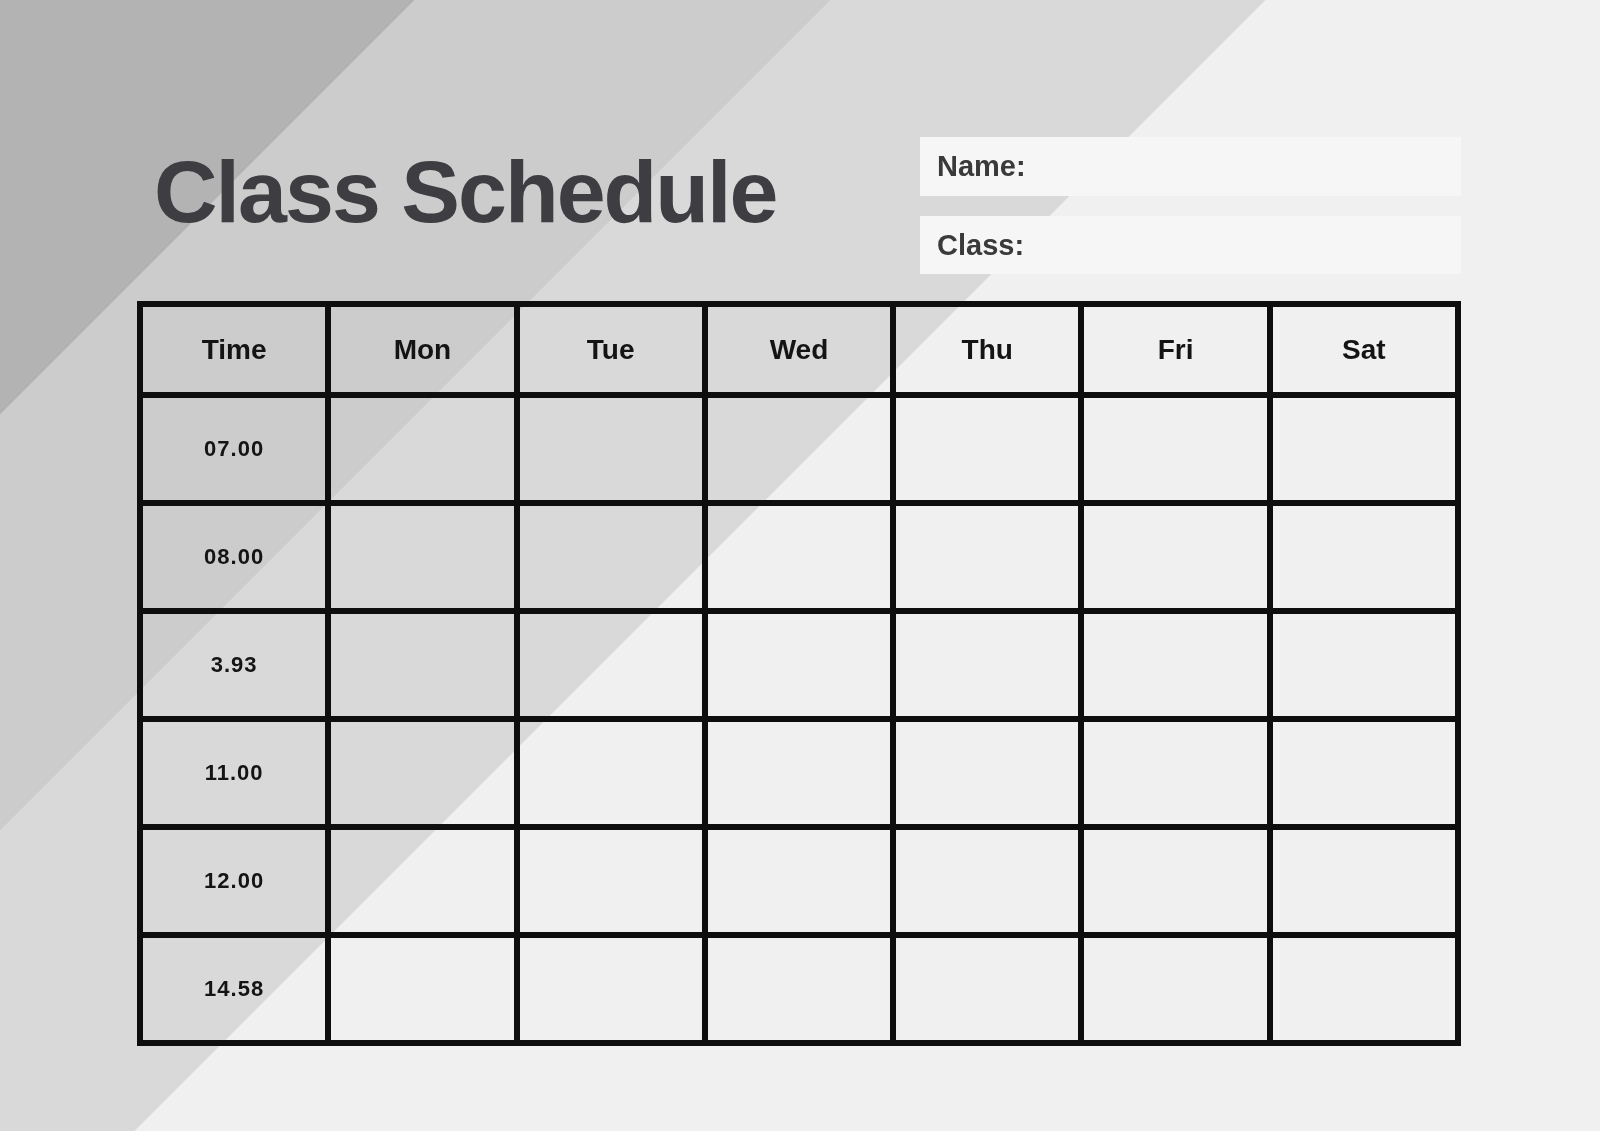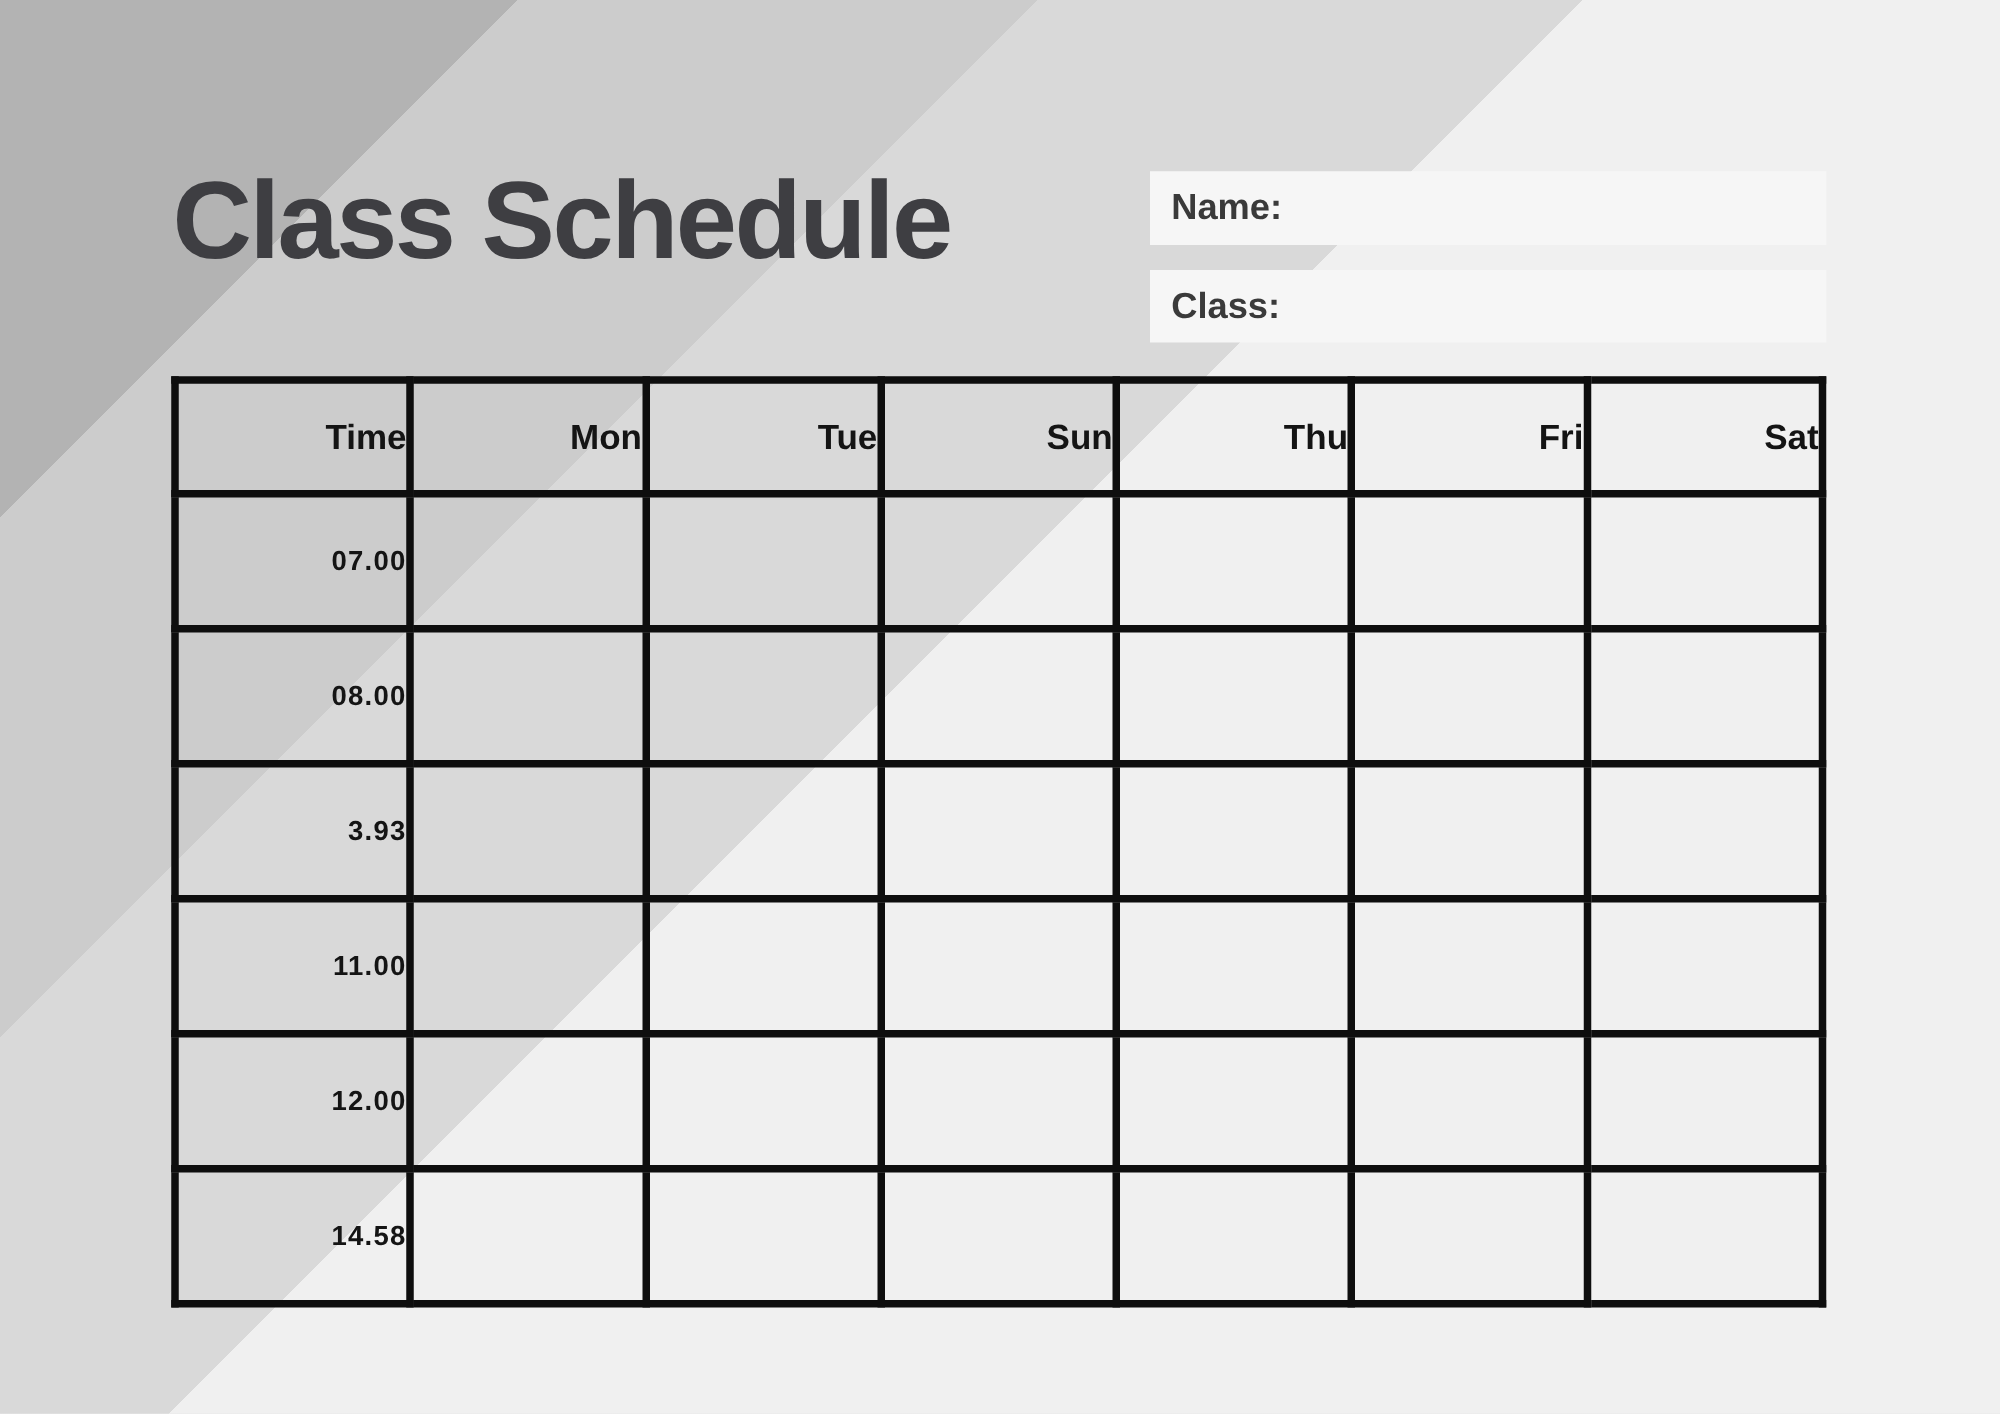--- a/index.html
+++ b/index.html
@@ -17,21 +17,21 @@
     background: linear-gradient(135deg,
       #b3b3b3 0px,  #b3b3b3 293px,
       #cccccc 293px, #cccccc 587px,
       #d9d9d9 587px, #d9d9d9 895px,
       #f0f0f0 895px, #f0f0f0 100%);
   }
   .title {
     position: absolute;
     left: 138px;
     top: 128px;
-    margin: 0;
+    margin: 16px;
     font-size: 88px;
     line-height: 1.1;
     font-weight: bold;
     letter-spacing: -2px;
     color: #3e3e42;
     white-space: nowrap;
   }
   .field {
     position: absolute;
     left: 920px;
@@ -60,21 +60,21 @@
     top: 301px;
     width: 1324px;
     height: 745px;
     border-collapse: collapse;
     table-layout: fixed;
     background: transparent;
   }
   .schedule th, .schedule td {
     border: 6px solid #0e0e0e;
     padding: 0;
-    text-align: right;
+    text-align: center;
     vertical-align: middle;
     color: #141414;
     background: transparent;
   }
   .schedule thead tr { height: 91px; }
   .schedule th {
     font-size: 28px;
     font-weight: bold;
   }
   .schedule td.time {
@@ -99,21 +99,21 @@
     <span class="field-label">Class:</span>
     <span class="field-value"></span>
   </div>
 
   <table class="schedule">
     <thead>
       <tr>
         <th>Time</th>
         <th>Mon</th>
         <th>Tue</th>
-        <th>Sun</th>
+        <th>Wed</th>
         <th>Thu</th>
         <th>Fri</th>
         <th>Sat</th>
       </tr>
     </thead>
     <tbody>
       <tr>
         <td class="time">07.00</td>
         <td></td>
         <td></td>

